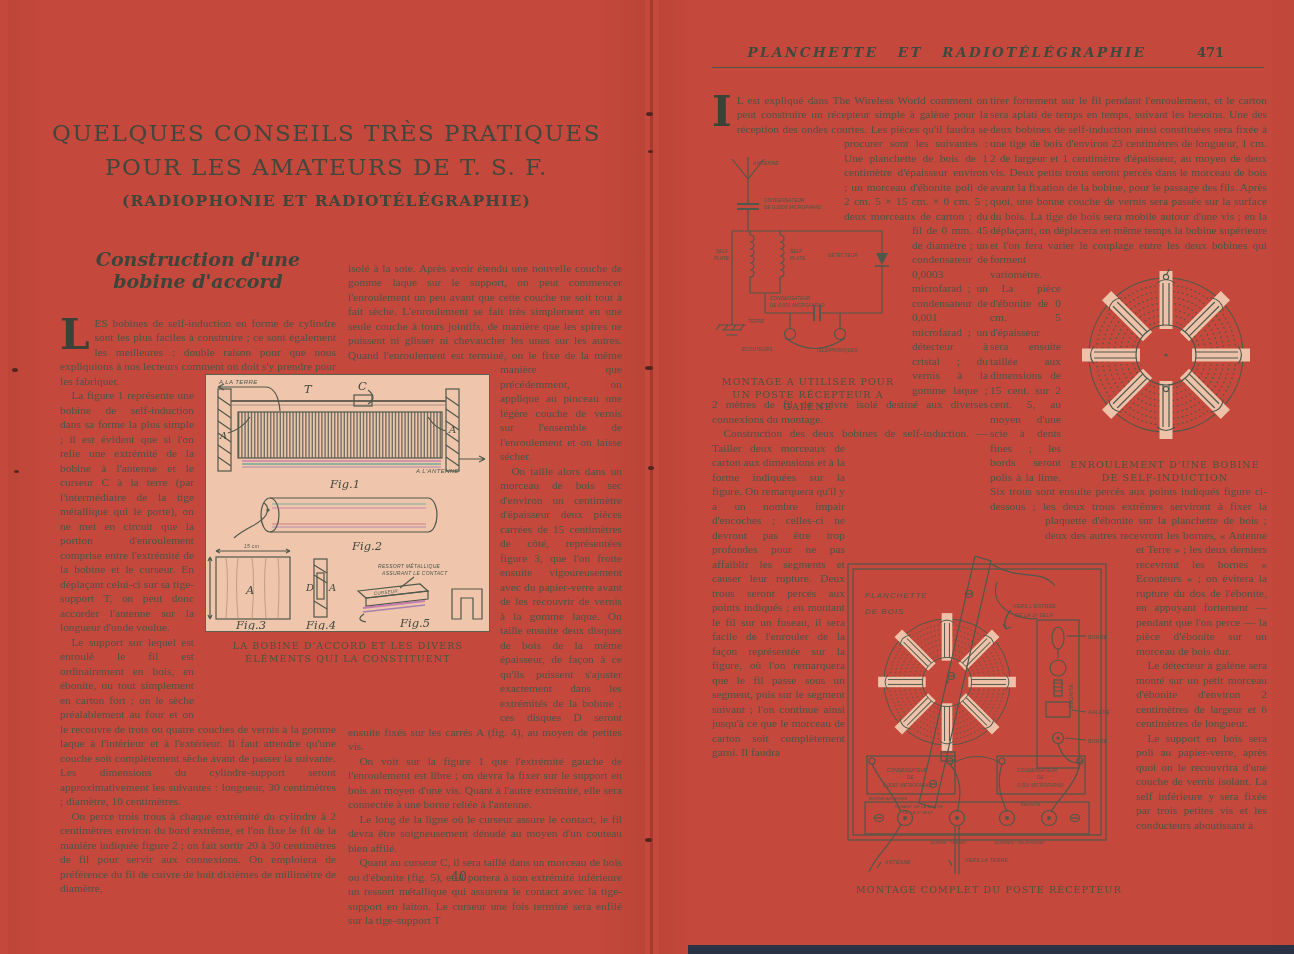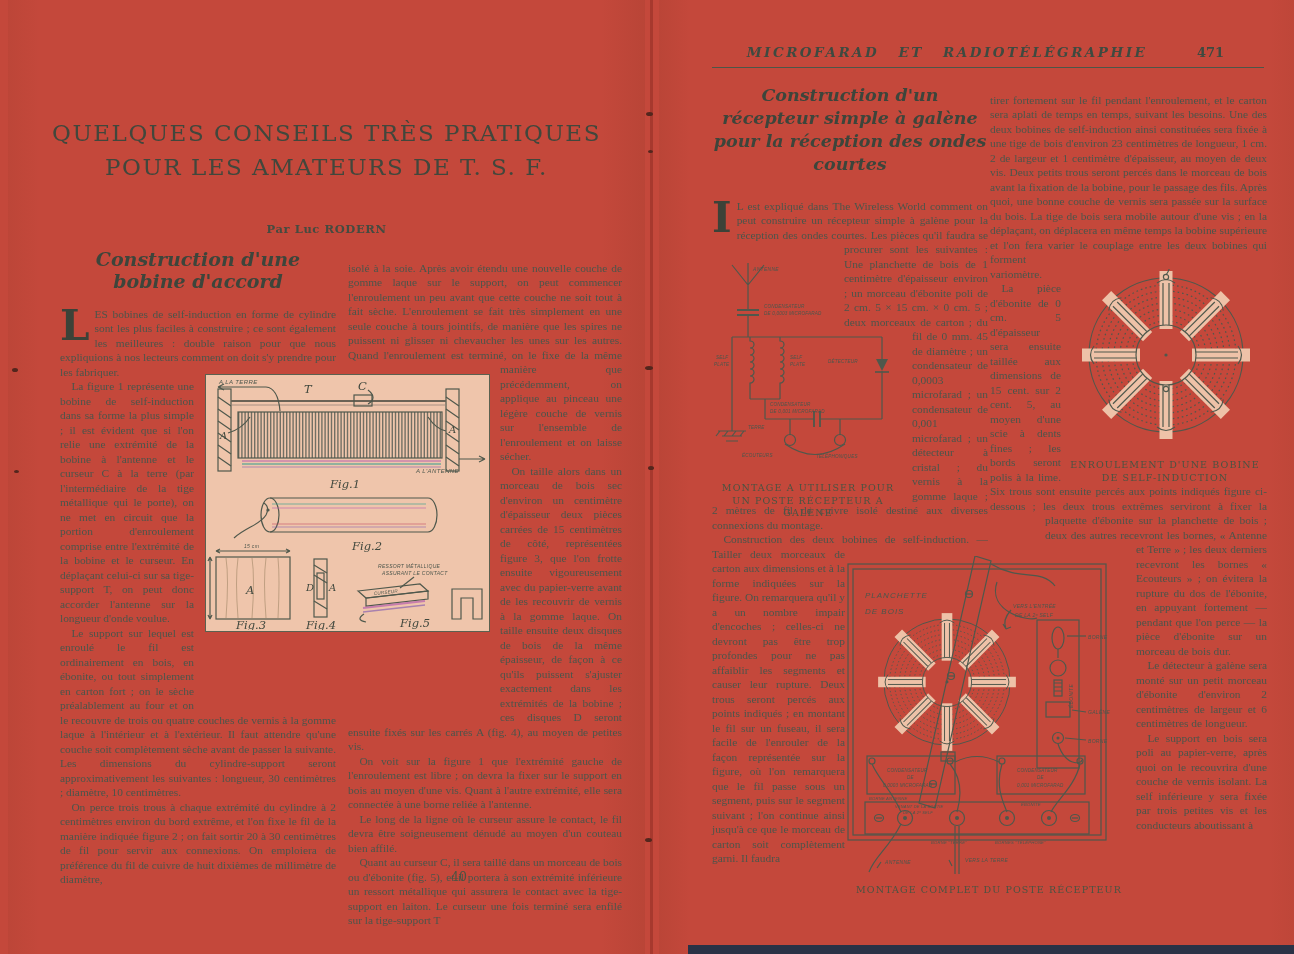--- a/index.html
+++ b/index.html
@@ -17,21 +17,21 @@
           letter-spacing:1.5px;color:#41473c;}
   .title2{left:0;right:0;top:154px;text-align:center;font:400 23px/26px "DejaVu Serif",serif;
           letter-spacing:1.5px;color:#41473c;}
   .subtitle{left:0;right:0;top:192px;text-align:center;font:700 15.5px/18px "DejaVu Serif",serif;
           letter-spacing:1.2px;color:#3f453a;}
   .byline{left:0;right:0;top:222px;text-align:center;font:700 11.5px/14px "DejaVu Serif",serif;
           letter-spacing:.6px;color:#454b40;}
 
   .col{position:absolute;}
   .flow{font-size:11.4px;line-height:14.5px;text-align:justify;white-space:pre-line;color:#4c554b;}
-  .sec-head{font:italic 700 19px/22px "DejaVu Serif",serif;text-align:center;color:#3d453b;white-space:normal;}
+  .sec-head{font:italic 700 19px/22px "DejaVu Serif",serif;text-align:center;color:#3d453b;margin-bottom:9px;white-space:normal;}
   .sec-head2{font:italic 700 17.5px/23px "DejaVu Serif",serif;text-align:center;color:#3d453b;margin:6px 0 8px 0;}
   .dropcap{float:left;font:700 42px/34px "DejaVu Serif",serif;color:#3c4238;padding:2px 5px 0 0;}
   .intro-p{font-size:11.4px;line-height:14.5px;text-align:justify;margin:0 0 4px 0;}
   .ital{}
 
   
   .sp-l1{float:right;width:142px;height:392px;shape-outside:inset(74px 0 0 0);}
   .sp-l2{float:left;width:152px;height:352px;}
   .sp-mont{float:right;width:143px;height:352px;shape-outside:inset(18px 0 0 0);}
   .sp-stair{float:left;width:146px;height:382px;
@@ -65,21 +65,21 @@
 </style>
 </head>
 <body>
 
 <div class="scan">
   <div class="gutter-line"></div>
 
   <div class="page left">
     <div class="abs title1">QUELQUES CONSEILS TRÈS PRATIQUES</div>
     <div class="abs title2">POUR LES AMATEURS DE T. S. F.</div>
-    <div class="abs byline">Par Luc RODERN</div>
+    <div class="abs subtitle">(RADIOPHONIE ET RADIOTÉLÉGRAPHIE)</div>
 
     <div class="col" style="left:52px;top:248px;width:276px;">
       <div class="sec-head">Construction d'une bobine d'accord</div>
       <div class="flow">
         <span class="dropcap">L</span><span class="sp-l1"></span><span>ES bobines de self-induction en forme de cylindre sont les plus faciles à construire ; ce sont également les meilleures : double raison pour que nous expliquions à nos lecteurs comment on doit s'y prendre pour les fabriquer.
  La figure 1 représente une bobine de self-induction dans sa forme la plus simple ; il est évident que si l'on relie une extrémité de la bobine à l'antenne et le curseur C à la terre (par l'intermédiaire de la tige métallique qui le porte), on ne met en circuit que la portion d'enroulement comprise entre l'extrémité de la bobine et le curseur. En déplaçant celui-ci sur sa tige-support T, on peut donc accorder l'antenne sur la longueur d'onde voulue.
  Le support sur lequel est enroulé le fil est ordinairement en bois, en ébonite, ou tout simplement en carton fort ; on le sèche préalablement au four et on le recouvre de trois ou quatre couches de vernis à la gomme laque à l'intérieur et à l'extérieur. Il faut attendre qu'une couche soit complètement sèche avant de passer la suivante. Les dimensions du cylindre-support seront approximativement les suivantes : longueur, 30 centimètres ; diamètre, 10 centimètres.
  On perce trois trous à chaque extrémité du cylindre à 2 centimètres environ du bord extrême, et l'on fixe le fil de la manière indiquée figure 2 ; on fait sortir 20 à 30 centimètres de fil pour servir aux connexions. On emploiera de préférence du fil de cuivre de huit dixièmes de millimètre de diamètre,</span>
       </div>
     </div>
@@ -151,30 +151,30 @@
         <path d="M152 216L214 209L222 216L160 223Z" fill="#f2d9bd" class="ink"></path>
         <path d="M160 223L222 216L222 224L160 231Z" fill="#e0b898" class="ink"></path>
         <text class="ft45" transform="rotate(-6 168 220)" x="168" y="220">CURSEUR</text>
         <line x1="157" y1="233" x2="219" y2="226" stroke="#b75fae" stroke-width="2" opacity=".7"></line>
         <line x1="157" y1="237" x2="219" y2="230" stroke="#7a54b0" stroke-width="1.5" opacity=".6"></line>
         <path class="ink" d="M158 239q-9 6 2 8"></path>
         <path class="ink" d="M246 214h30v30h-9v-21h-12v21h-9z"></path>
         <text class="fserif" x="194" y="252">Fig.5</text>
       </svg>
     </div>
+    <div class="abs fig-cap cap-left">LA BOBINE D'ACCORD ET LES DIVERS ÉLÉMENTS QUI LA CONSTITUENT</div>
     <div class="abs pagenum" style="left:443px;top:869px;">40</div>
   </div>
 
   <div class="page right">
-    <div class="abs hdr-title">MICROFARAD ET RADIOTÉLÉGRAPHIE</div>
+    <div class="abs hdr-title">PLANCHETTE ET RADIOTÉLÉGRAPHIE</div>
     <div class="abs folio">471</div>
     <div class="abs hdr-rule"></div>
 
     <div class="col" style="left:53px;top:78px;width:276px;">
-      <div class="sec-head2">Construction d'un récepteur simple à galène pour la réception des ondes courtes</div>
       <div class="flow">
         <span class="dropcap">I</span><span>L est expliqué dans </span><span class="ital">The Wireless World</span><span> comment on peut construire un récepteur simple à galène pour la réception des ondes courtes. Les pièces qu'il faudra se </span><figure class="fig-circuit">
           <svg width="196" height="206" viewBox="0 0 196 206">
             <path class="ink" d="M36 26L20 6M36 26V4M36 26L52 6M36 26V50"></path>
             <line x1="25" y1="51" x2="47" y2="51" stroke="#4f584c" stroke-width="2"></line>
             <line x1="25" y1="56" x2="47" y2="56" stroke="#4f584c" stroke-width="2"></line>
             <path class="ink" d="M36 56V78M20 78H170M20 78V172"></path>
             <path class="ink" d="M38 78v4a4 3.5 0 1 1 0 7a4 3.5 0 1 1 0 7a4 3.5 0 1 1 0 7a4 3.5 0 1 1 0 7a4 3.5 0 1 1 0 7a4 3.5 0 1 1 0 7V140"></path>
             <path class="ink" d="M68 78v4a4 3.5 0 1 1 0 7a4 3.5 0 1 1 0 7a4 3.5 0 1 1 0 7a4 3.5 0 1 1 0 7a4 3.5 0 1 1 0 7a4 3.5 0 1 1 0 7V140"></path>
             <path class="ink" d="M38 140H68M53 140V160M53 160H102M108 160H170M170 78V100M170 112V160"></path>

